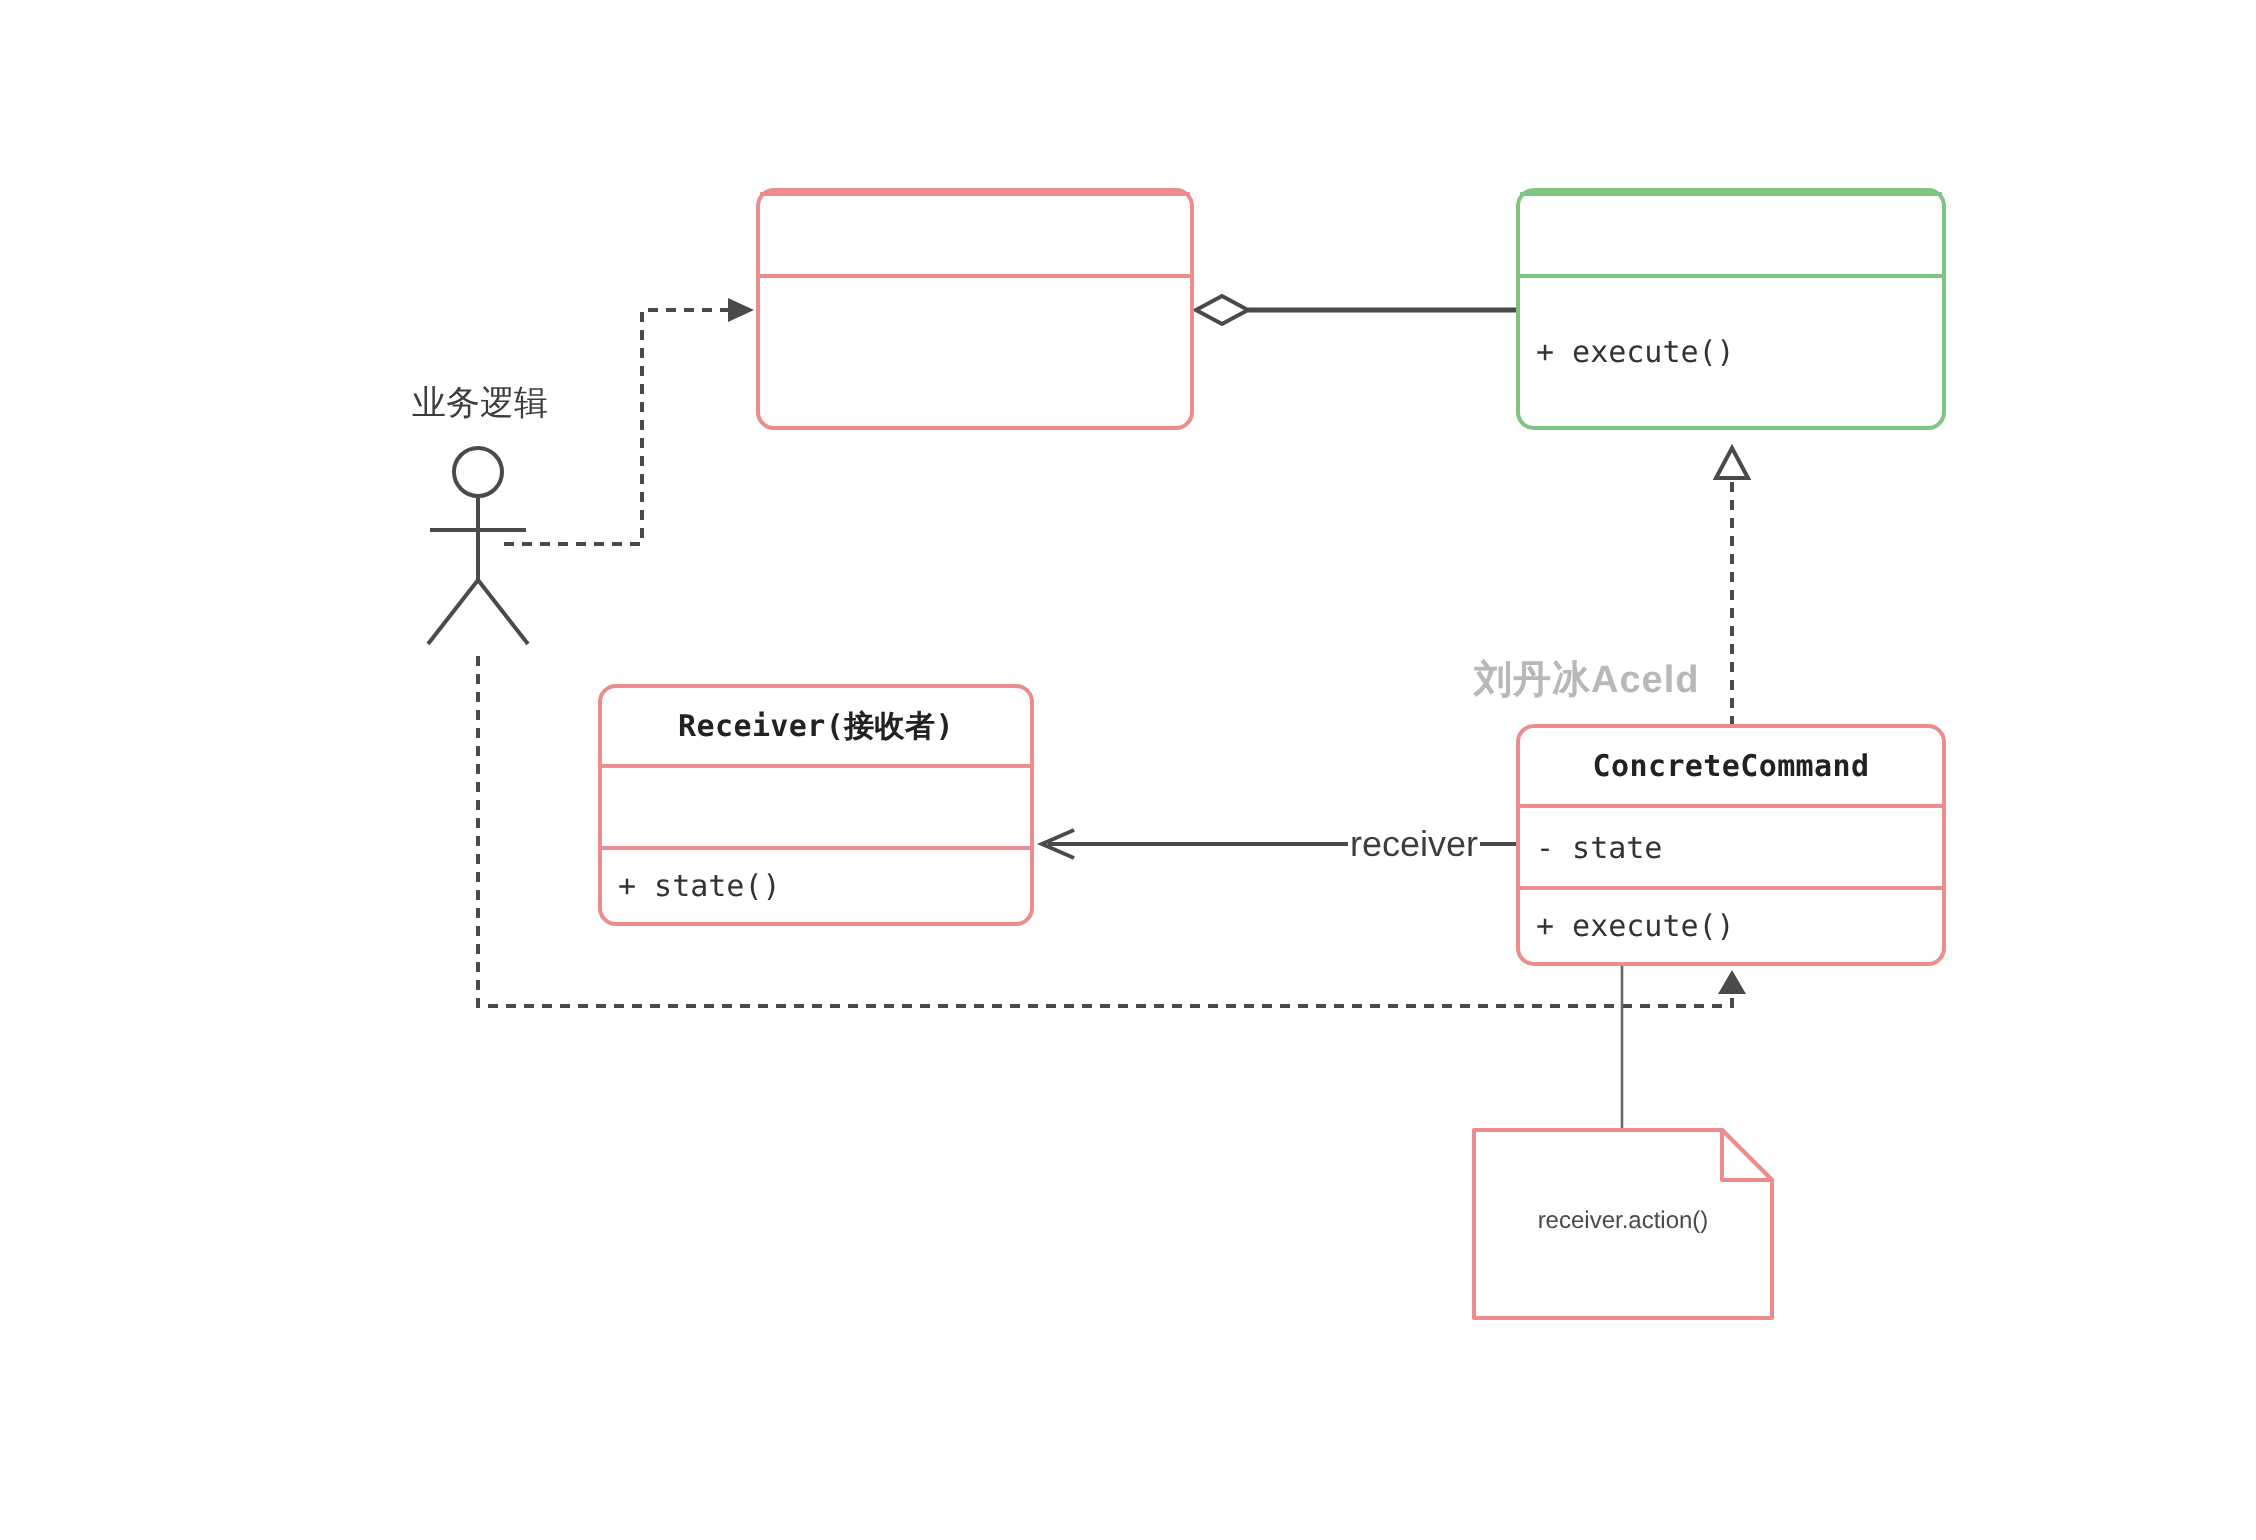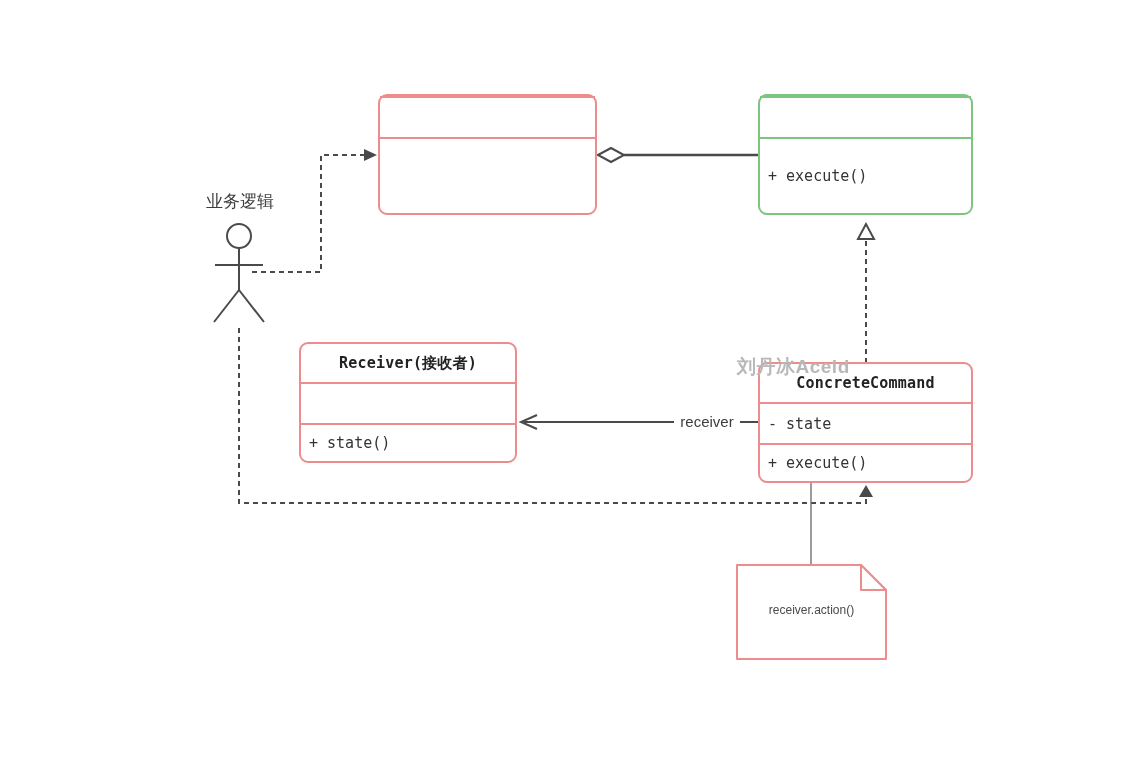--- a/index.html
+++ b/index.html
@@ -62,27 +62,26 @@
     left: 195px; top: 190px; width: 90px;
     text-align: center;
     font-size: 17px;
   }
   .watermark {
     left: 737px; top: 327px;
     font-size: 19px;
     font-weight: 700;
     color: #b8b8b8;
     letter-spacing: 0.5px;
-    margin-top: 27px;
   }
   .receiver-label {
     left: 674px; top: 412px; width: 66px;
     text-align: center;
     background: #ffffff;
-    font-size: 15px;
+    font-size: 18px;
     color: #3d3d3d;
     line-height: 20px;
   }
   .note-text {
     left: 742px; top: 603px; width: 139px;
     text-align: center;
     font-size: 12px;
     color: #4a4a4a;
   }
 </style>

